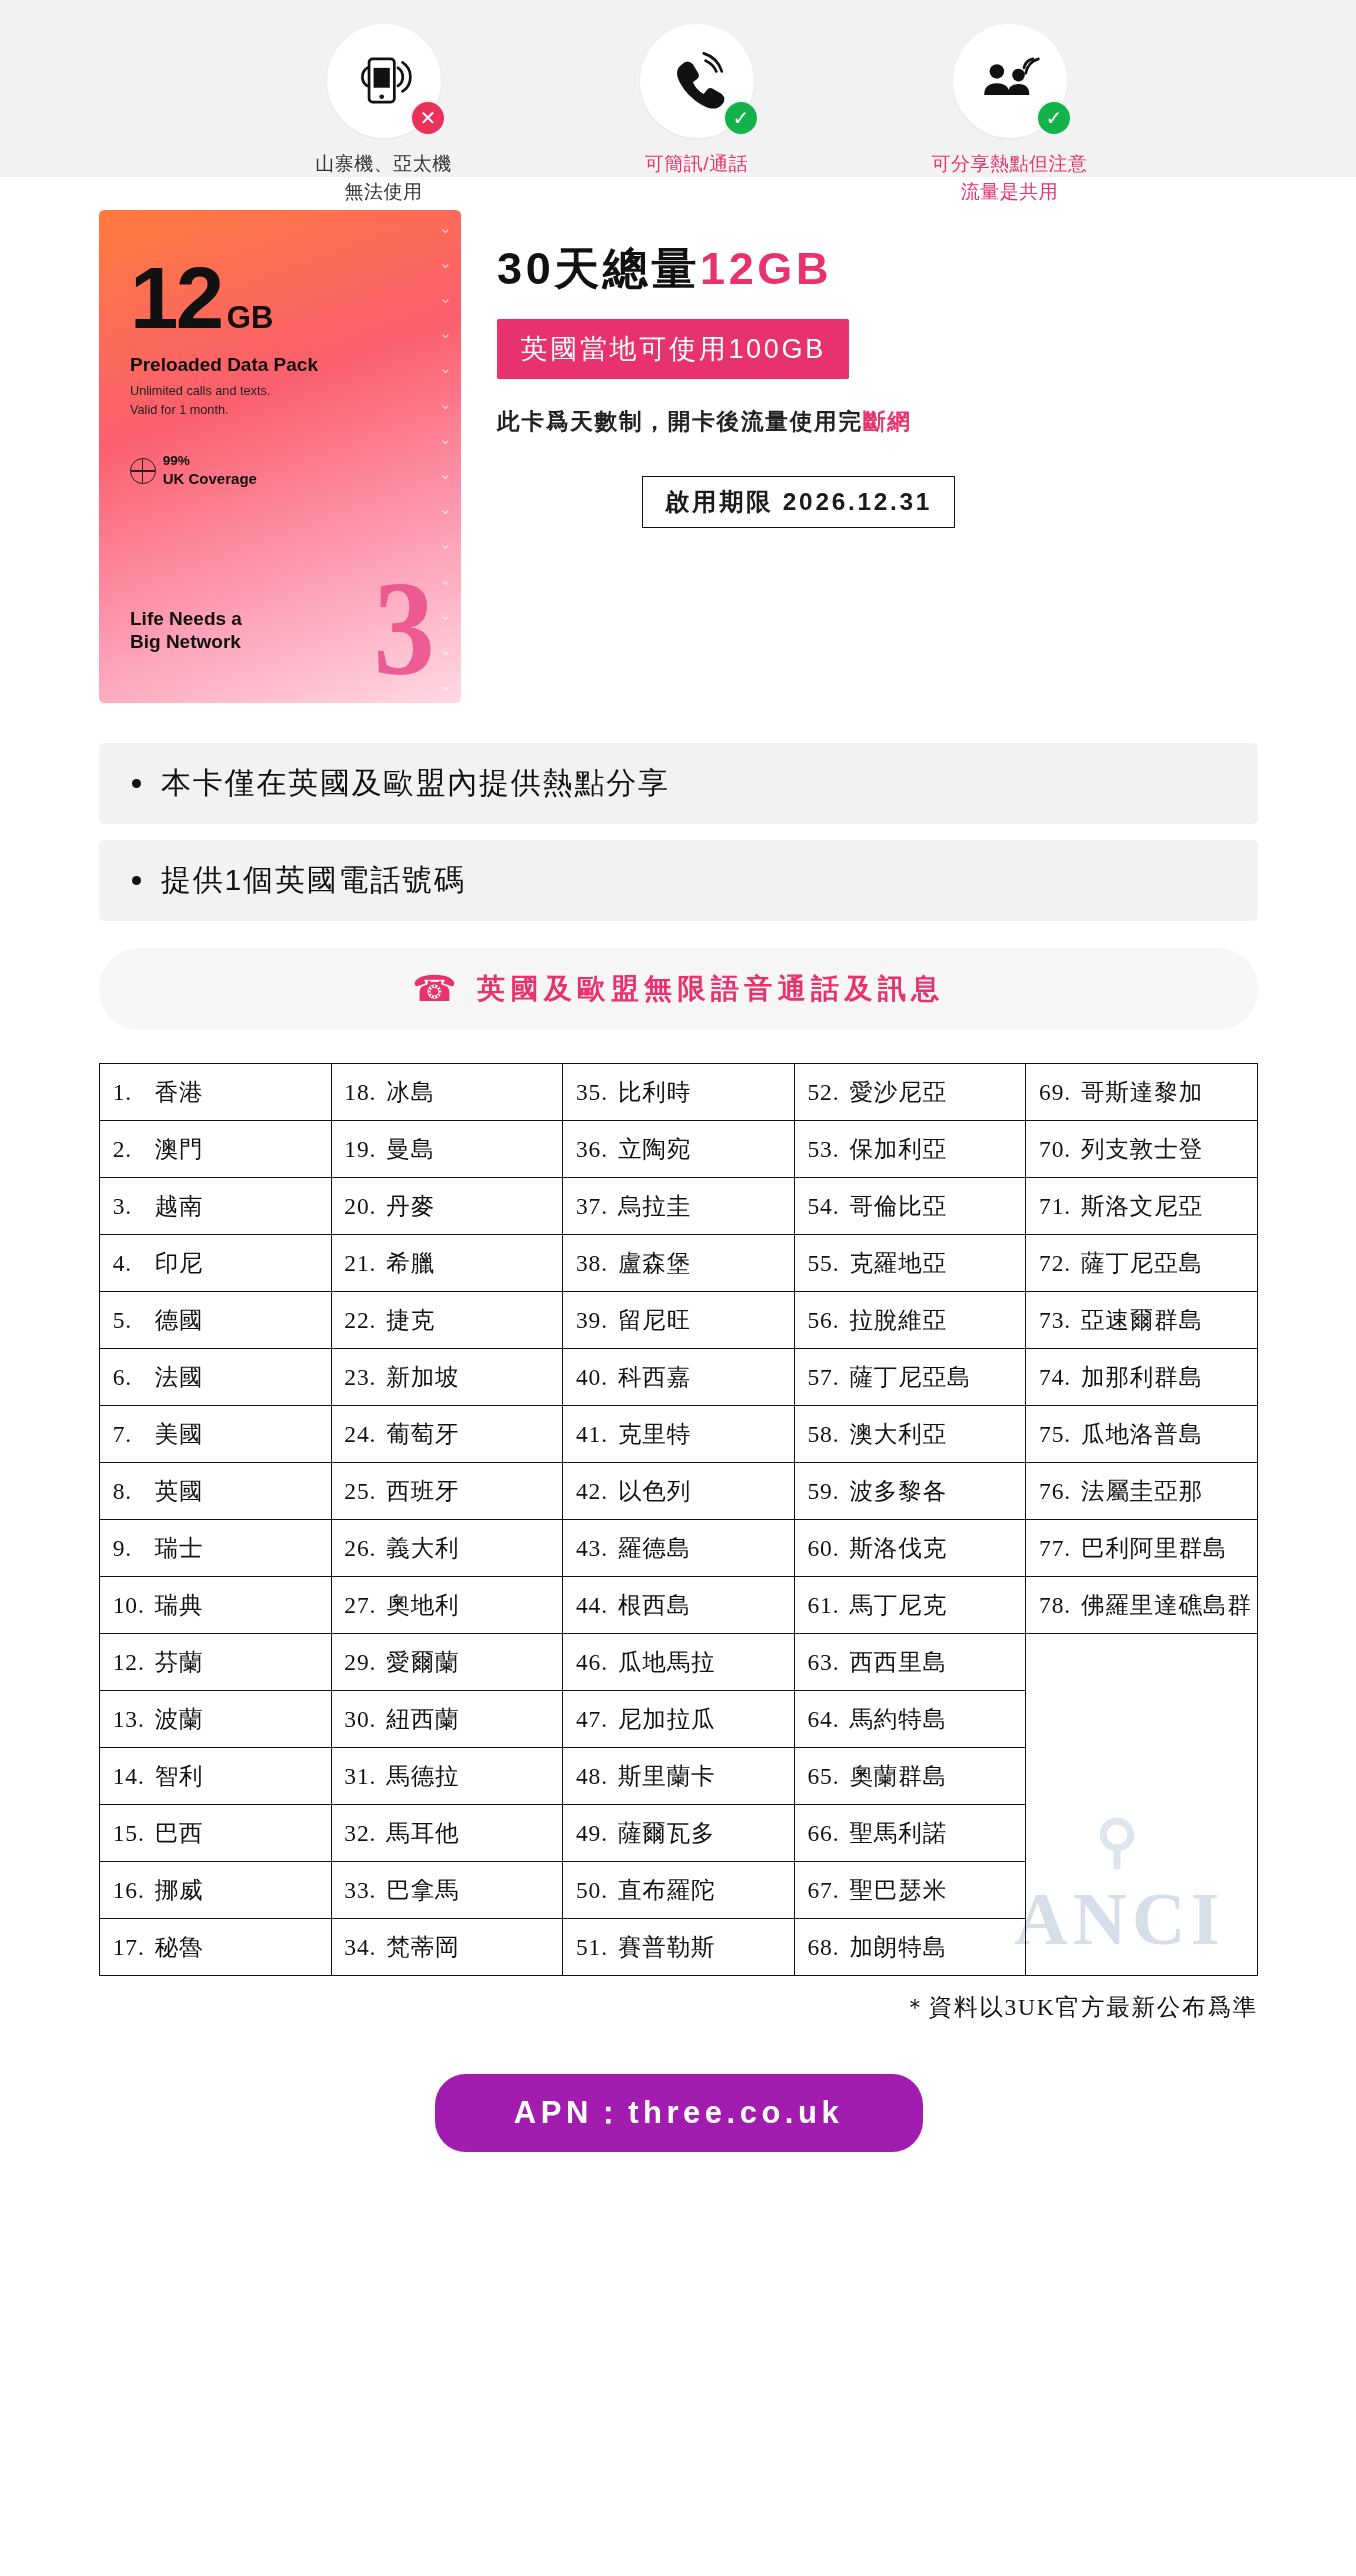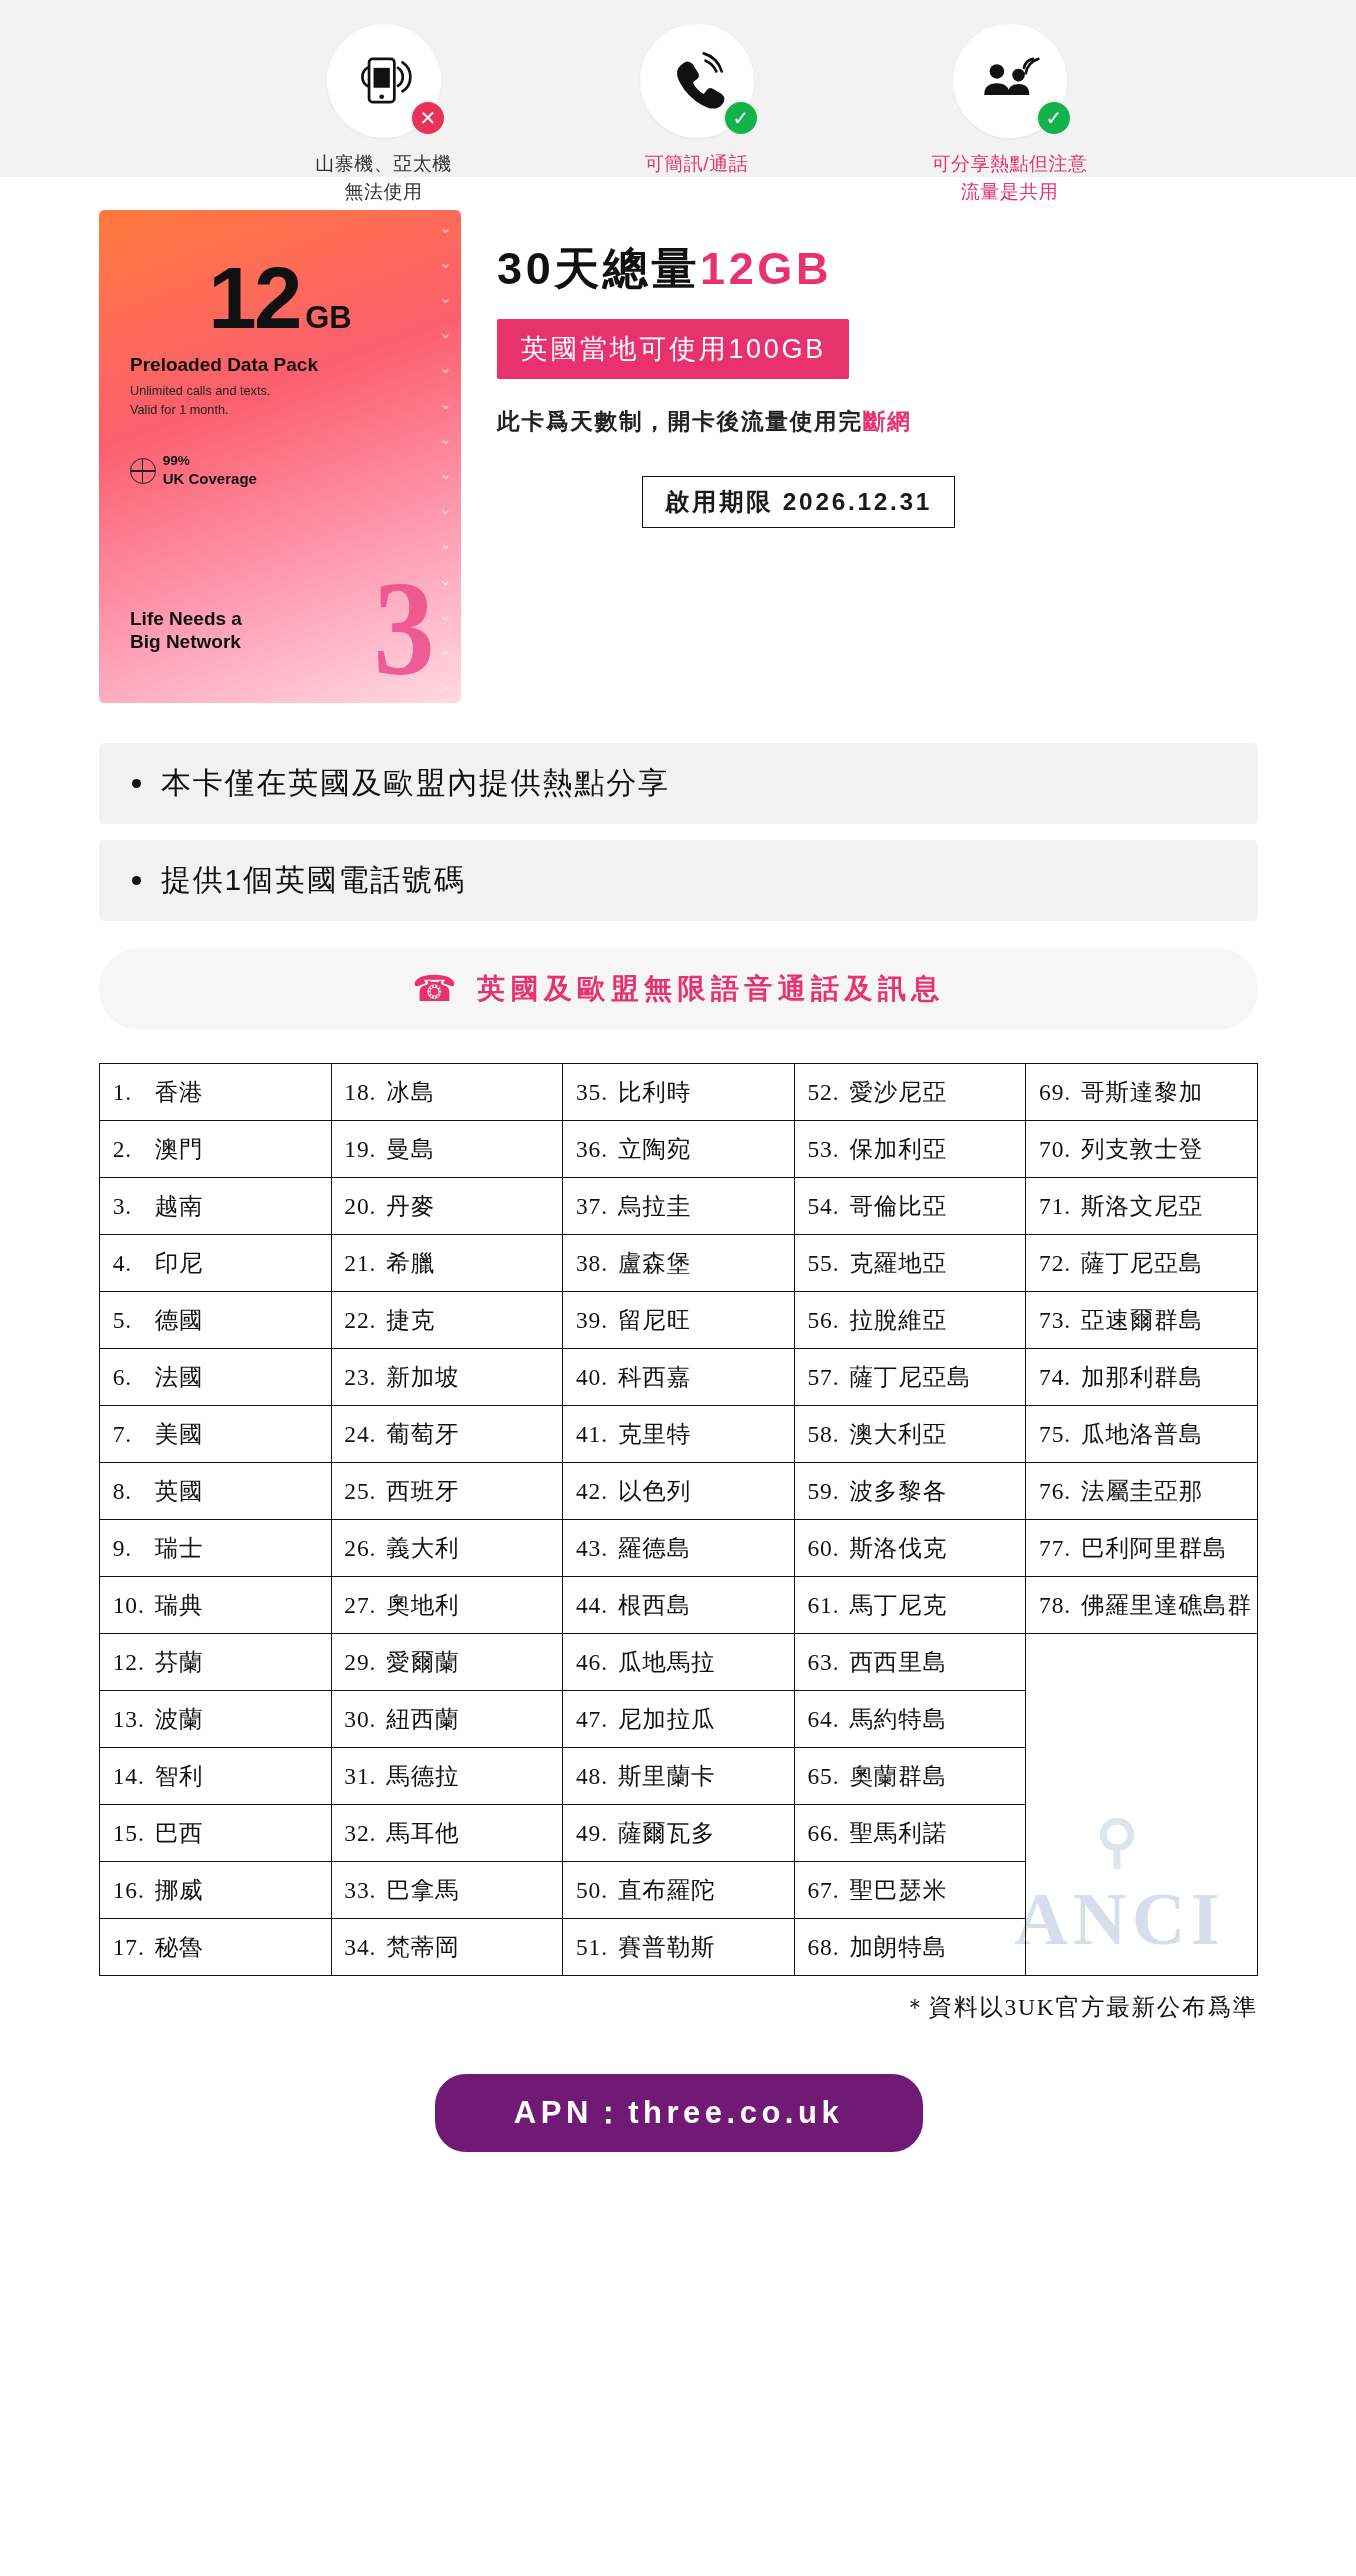--- a/index.html
+++ b/index.html
@@ -107,21 +107,20 @@
     padding: 47px 31px;
     box-sizing: border-box;
     color: #111;
   }
   .sim-gb {
     font-size: 87px;
     font-weight: 800;
     letter-spacing: -2.7px;
     line-height: 0.95;
     font-family: "Liberation Sans", sans-serif;
-    text-align: center;
   }
   .sim-gb .unit {
     font-size: 31px;
     font-weight: 700;
     letter-spacing: 0;
     margin-left: 5.4px;
   }
   .sim-sub1 {
     margin-top: 14.5px;
     font-size: 19px;
@@ -349,21 +348,21 @@
   }
 
   
   .apn-wrap {
     display: flex;
     justify-content: center;
     margin-top: 51px;
     padding-bottom: 54px;
   }
   .apn-btn {
-    background: #701a75;
+    background: #a21caf;
     color: #ffffff;
     font-size: 31px;
     letter-spacing: 4.5px;
     font-weight: 700;
     padding: 18px 0;
     width: 488px;
     text-align: center;
     border-radius: 31px;
     border: none;
     cursor: pointer;

